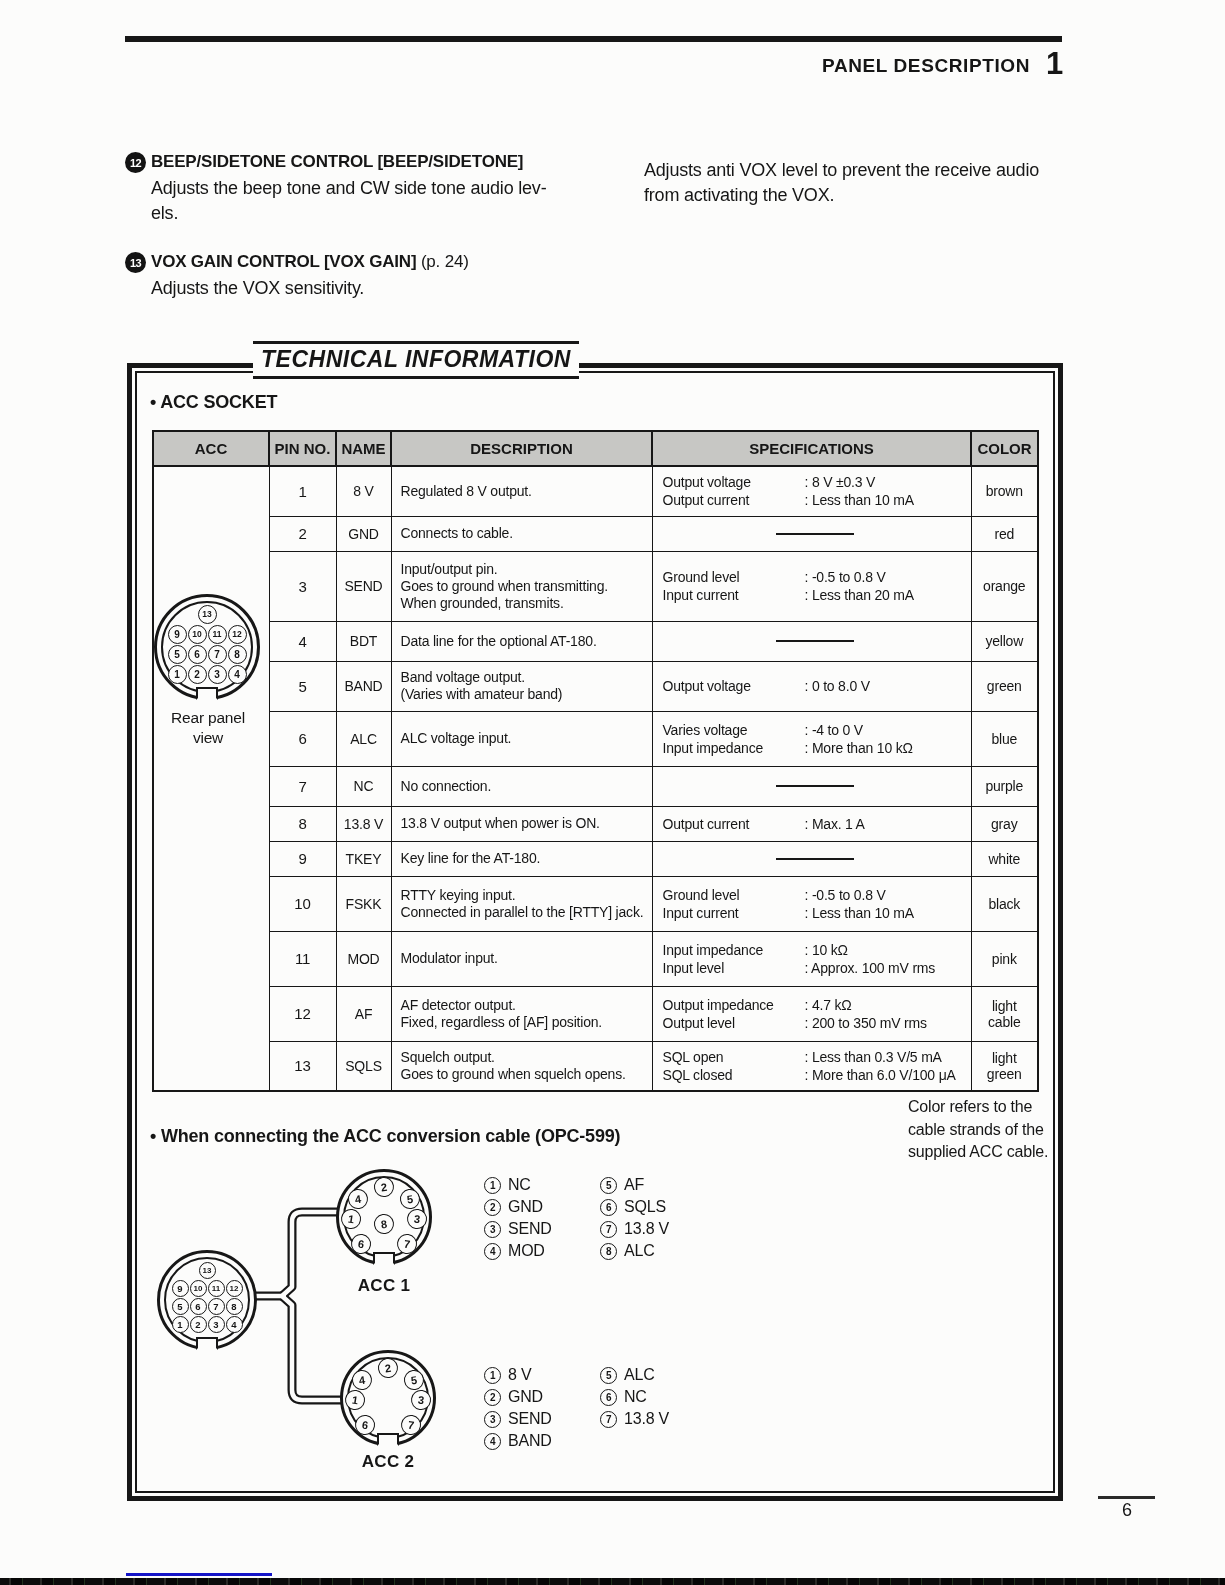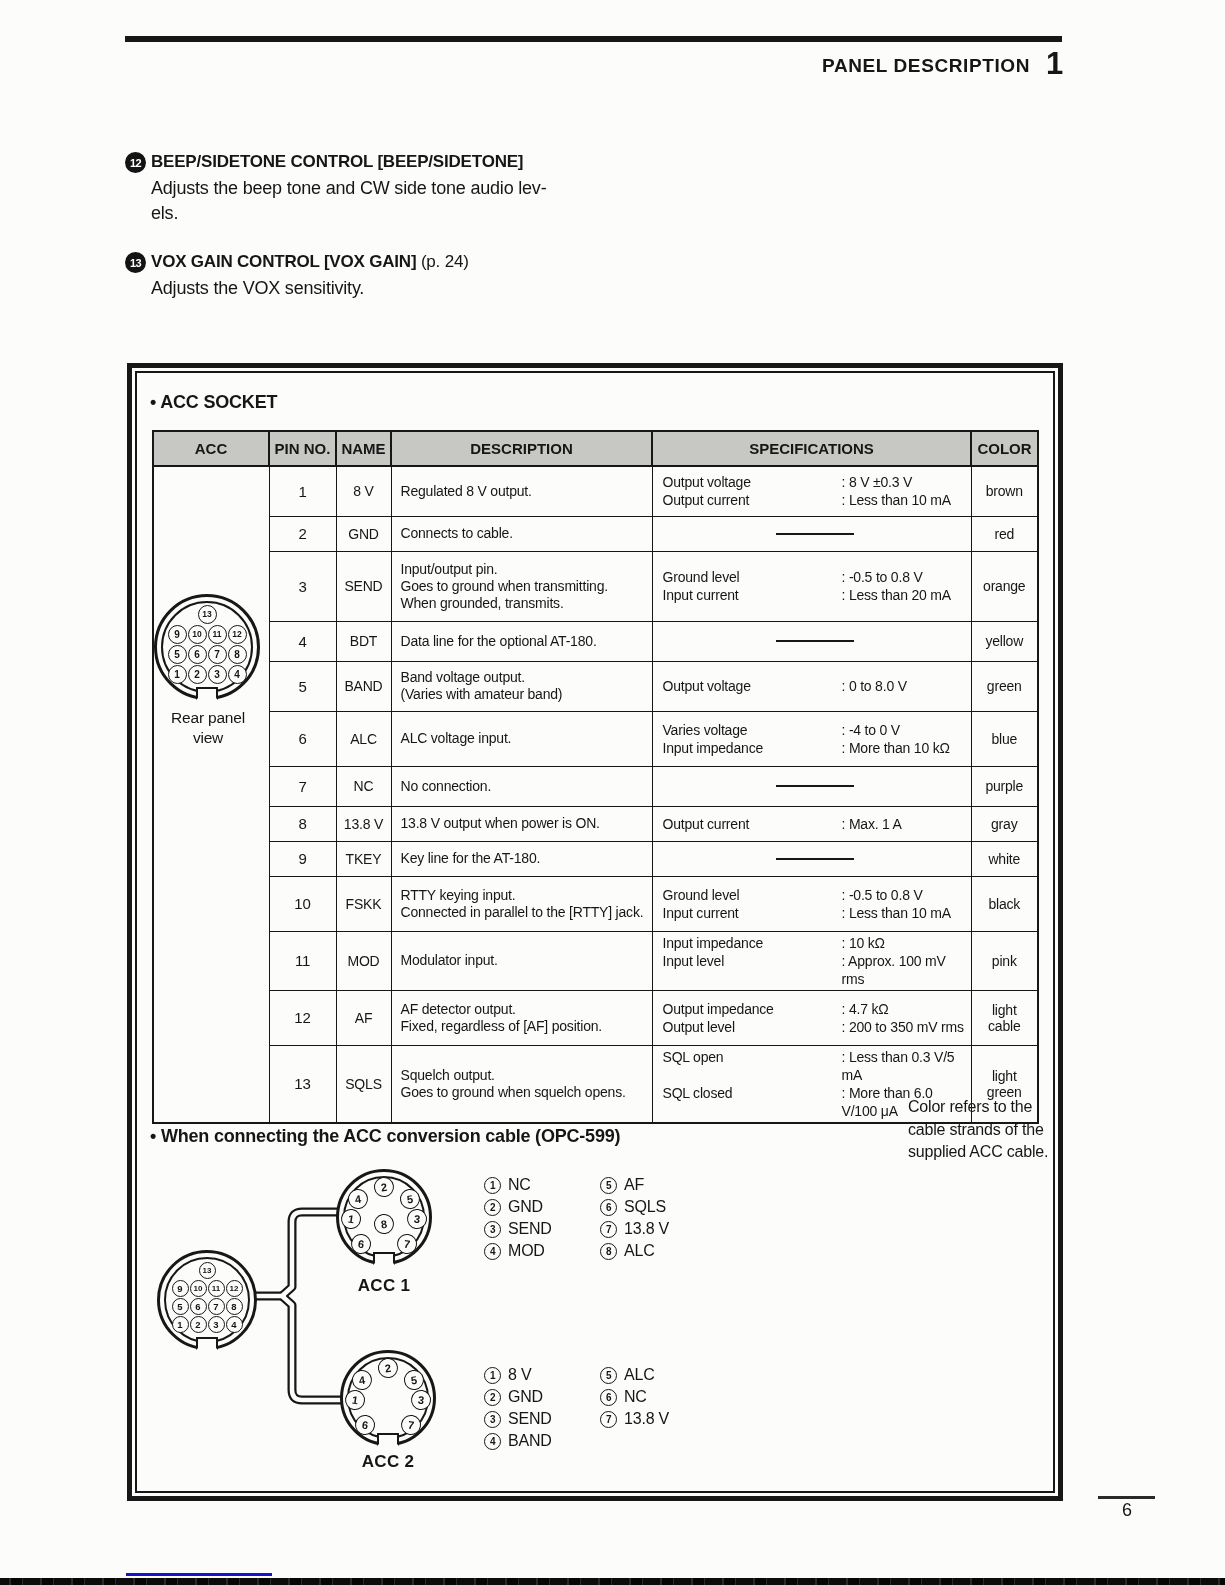--- a/index.html
+++ b/index.html
@@ -31,21 +31,21 @@
 
   
   .acc-table{border-collapse:collapse;table-layout:fixed;font-size:14px;letter-spacing:-.2px;}
   .acc-table th{background:#c7c7c4;border:2px solid #171717;font-size:15px;font-weight:bold;
                 padding:0;height:33px;letter-spacing:0;}
   .acc-table td{border:1.5px solid #171717;padding:0;vertical-align:middle;overflow:hidden;background:#fcfcfb;}
   .acc-table{border:2.5px solid #171717;}
   td.cell-center{text-align:center;}
   td.cell-desc{padding:2px 4px 2px 9px;line-height:17px;}
   td.cell-spec{padding:2px 4px 2px 10px;}
-  .spec-line{display:flex;line-height:18px;gap:37px;}
+  .spec-line{display:flex;line-height:18px;}
   .spec-label{width:142px;flex:none;}
   .dash{width:78px;height:2px;background:#171717;margin:0 auto;}
   td.cell-color{text-align:center;padding:0 8px;line-height:16px;}
 
   
   .din{position:absolute;border:3px solid #171717;border-radius:50%;background:#fcfcfb;box-sizing:border-box;z-index:3;}
   .din-inner{position:absolute;left:4px;top:4px;right:4px;bottom:4px;border:2px solid #171717;border-radius:50%;}
   .din-grid{position:absolute;left:0;top:0;right:0;bottom:6px;display:flex;flex-direction:column;
             align-items:center;justify-content:center;gap:1px;}
   .din-row{display:flex;gap:1px;}
@@ -94,25 +94,29 @@
       <div class="control">
         <div class="c-head">
           <span class="c-num">13</span>
           <span>VOX GAIN CONTROL [VOX GAIN] <span class="c-ref">(p. 24)</span></span>
         </div>
         <div class="c-body">Adjusts the VOX sensitivity.</div>
       </div>
     </div>
   <div class="abs" id="col-right" style="left:618px;top:155px;width:490px;">
       <div class="control">
+        <div class="c-body">Adjusts anti VOX level to prevent the receive audio<br>from activating the VOX.</div>
       </div>
     </div>
 
   <div class="abs tibox">
     <div class="tibox-inner"></div>
+  </div>
+  <div class="abs ti-titlewrap">
+    <span class="ti-title">TECHNICAL INFORMATION</span>
   </div>
 
   <div class="abs sec-heading" style="left:150px;top:392px;">• ACC SOCKET</div>
 
   <table class="acc-table abs" id="acc-table" style="left:152px;top:430px;width:885px;">
     <colgroup>
       <col style="width:116px">
         <col style="width:67px">
         <col style="width:55px">
       <col style="width:261px">

